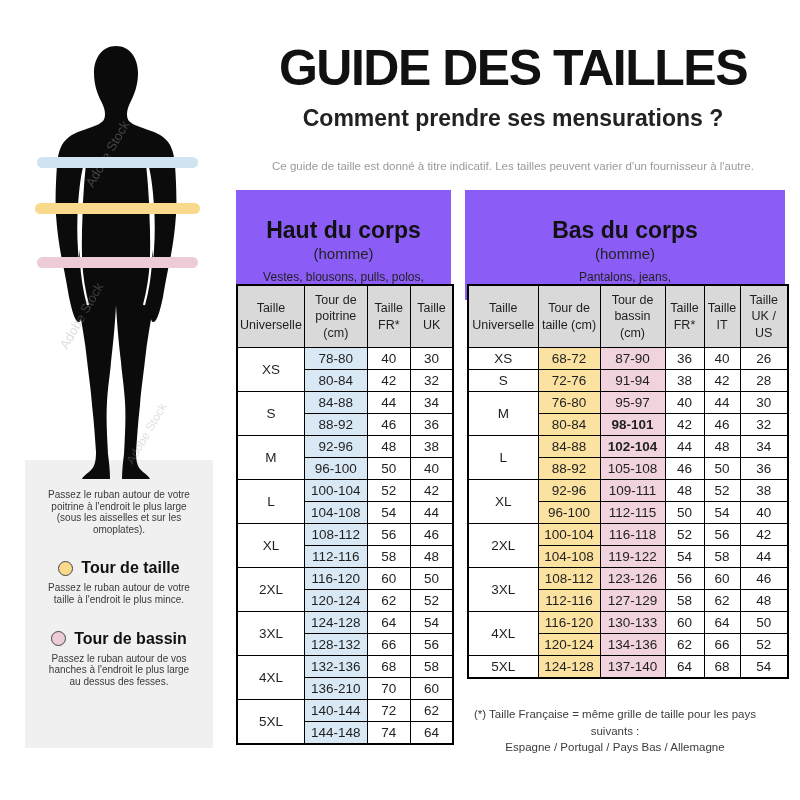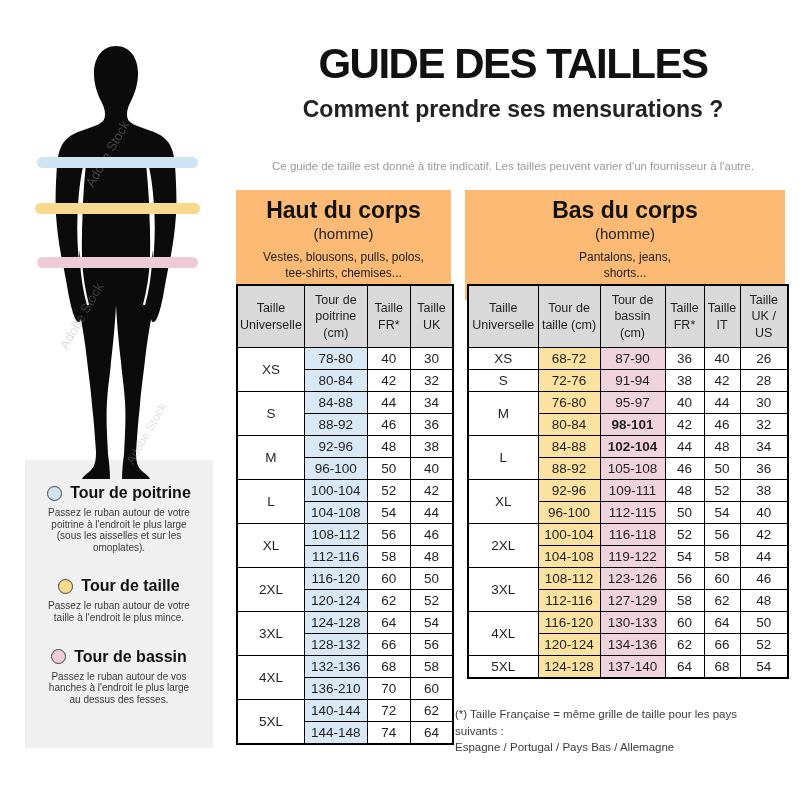--- a/index.html
+++ b/index.html
@@ -11,58 +11,54 @@
                 background:#f0f0f0;box-sizing:border-box;padding-top:24px;text-align:center;}
   .legend-item .legend-head{display:flex;align-items:center;justify-content:center;gap:8px;}
   .legend-circle{width:15px;height:15px;border-radius:50%;border:1.5px solid #444;box-sizing:border-box;flex:0 0 auto;}
   .legend-title{font-size:16px;font-weight:700;color:#111;}
   .legend-text{margin:5px 4px 0 4px;font-size:10px;line-height:1.16;color:#3a3a3a;white-space:pre-line;}
   .legend-item + .legend-item{margin-top:24px;}
   .figure-wrap{position:absolute;left:15px;top:10px;width:220px;height:470px;}
 
   
   .title-block{position:absolute;left:230px;top:42px;width:566px;text-align:center;}
-  .main-title{margin:0;font-size:42px;font-weight:800;letter-spacing:-1.5px;color:#111;line-height:1.05;}
+  .main-title{margin:0;font-size:50px;font-weight:800;letter-spacing:-1.5px;color:#111;line-height:1.05;}
   .sub-title{margin:10px 0 0 0;font-size:23px;font-weight:700;color:#222;}
   .disclaimer{position:absolute;left:230px;top:160px;width:566px;text-align:center;
               font-size:11.5px;color:#9a9a9a;}
 
   
-  .section-card{position:absolute;top:190px;height:110px;background:#fdba74;
-                box-sizing:border-box;text-align:center;padding-top:9px;}
+  .section-card{position:absolute;top:190px;height:110px;background:#8b5cf6;
+                box-sizing:border-box;text-align:center;padding-top:29px;}
   .card-upper{left:236px;width:215px;}
   .card-lower{left:465px;width:320px;}
   .card-title{font-size:23px;font-weight:800;color:#111;line-height:1;}
   .card-sub{font-size:15px;color:#222;margin-top:3px;}
   .card-desc{font-size:12px;color:#222;margin-top:8px;line-height:1.3;white-space:pre-line;}
 
   
   .table-host{position:absolute;top:284px;}
   .host-upper{left:236px;}
   .host-lower{left:467px;}
   .size-table{border-collapse:collapse;table-layout:fixed;border:2px solid #000;background:#fff;}
   .size-table th,.size-table td{border:1px solid #000;text-align:center;vertical-align:middle;}
   .size-table th{background:#d9d9d9;font-weight:400;font-size:12.5px;line-height:1.3;height:57px;padding:2px;color:#1f1f1f;}
   .size-table td{font-size:13.5px;height:21px;padding:0 2px;color:#1f1f1f;}
 
   
-  .footnote{position:absolute;left:455px;top:706px;width:320px;text-align:left;
+  .footnote{position:absolute;left:455px;top:706px;width:320px;text-align:center;
             font-size:11.5px;color:#3c3c3c;line-height:1.45;}
 </style>
 </head>
 <body>
 
 <div class="page">
 
   <div class="legend-panel">
       <div class="legend-item">
-        <div class="legend-head">
-          <span class="legend-circle" style="background: rgb(207, 228, 240);"></span>
-          <span class="legend-title">Tour de poitrine</span>
-        </div>
         <div class="legend-text">Passez le ruban autour de votre
 poitrine à l'endroit le plus large
 (sous les aisselles et sur les
 omoplates).</div>
       </div>
       <div class="legend-item">
         <div class="legend-head">
           <span class="legend-circle" style="background: rgb(249, 217, 139);"></span>
           <span class="legend-title">Tour de taille</span>
         </div>

